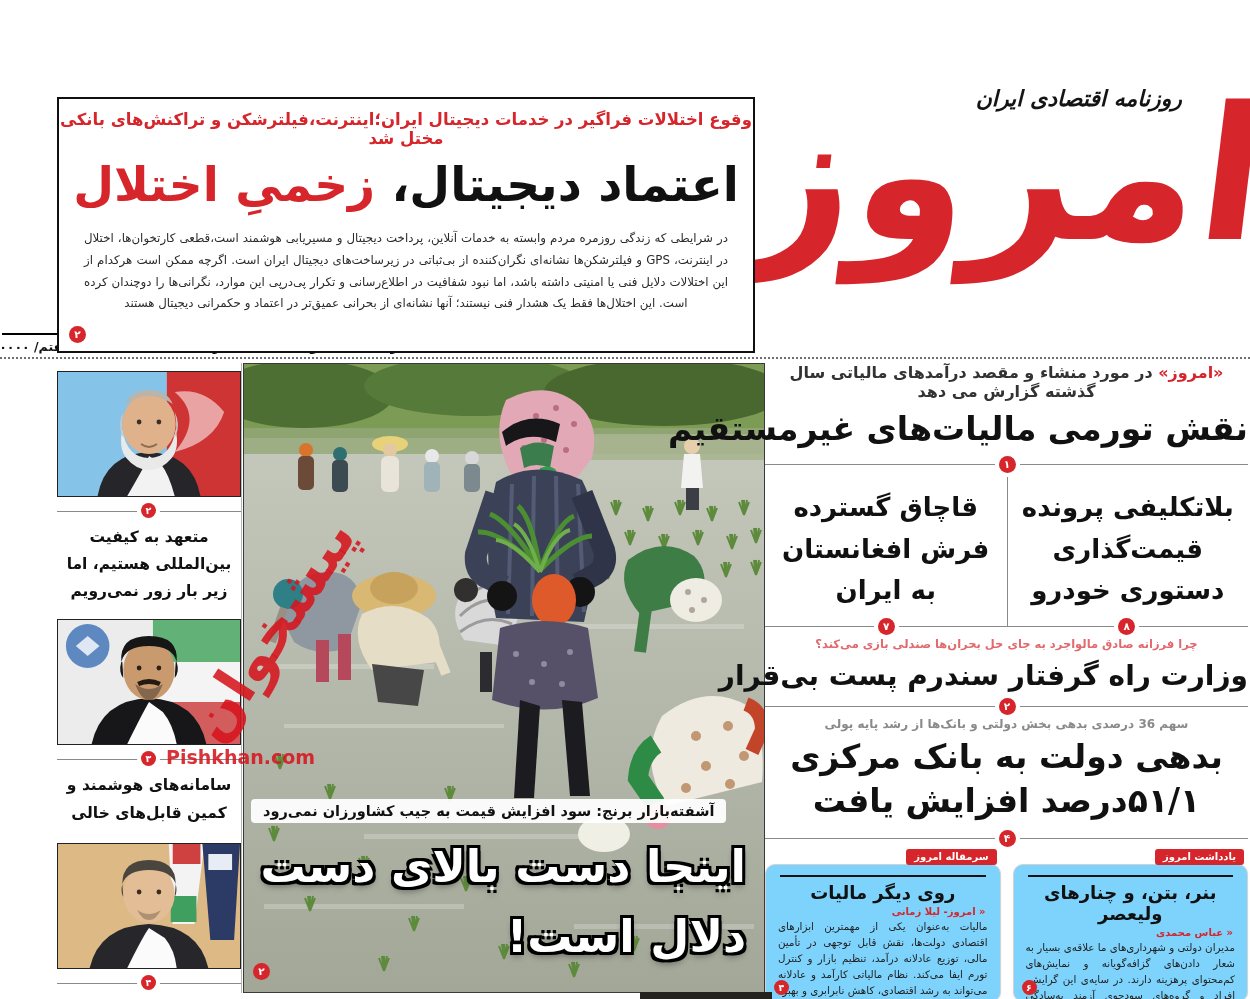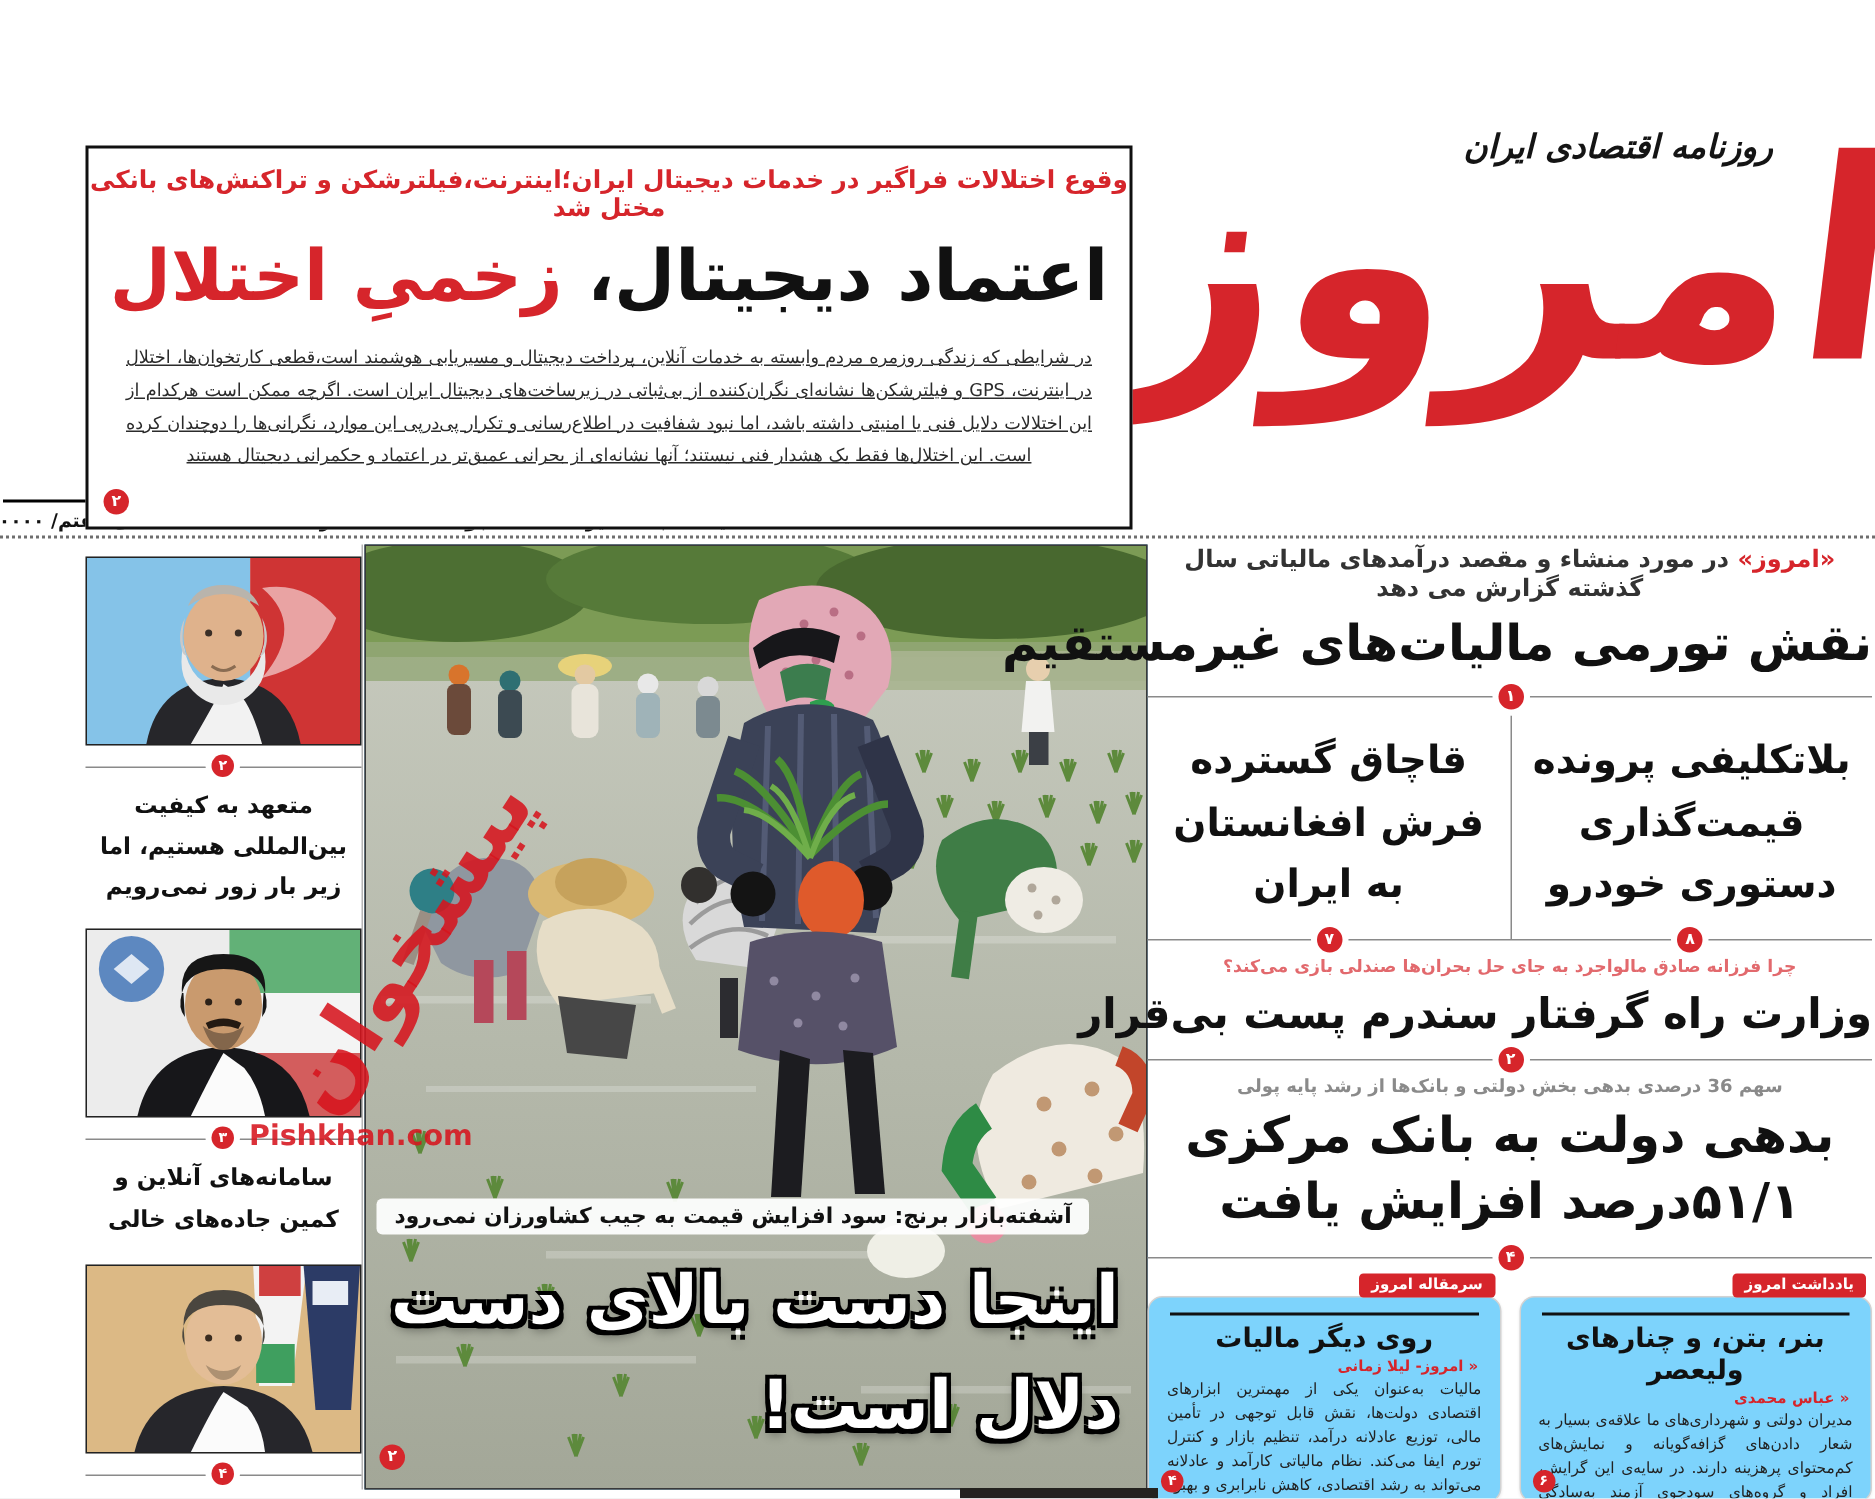--- a/index.html
+++ b/index.html
@@ -19,21 +19,21 @@
   .pgc{display:inline-block;width:17px;height:17px;border-radius:50%;background:var(--red);color:#fff;
        font-size:10.5px;font-weight:bold;line-height:17px;text-align:center;box-shadow:0 0 0 4px #fff;}
   .divline{position:relative;border-top:1px solid #8a8a8a;height:0;}
   .divline .pgc{position:absolute;top:-9px;left:calc(50% - 8px);}
   
   .lead-box{position:absolute;left:57px;top:97px;width:694px;height:252px;border:2px solid #101010;background:#fff;}
   .lead-kicker{margin-top:11px;text-align:center;font-size:16.5px;font-weight:bold;color:var(--red);}
   .lead-headline{margin-top:10px;text-align:center;font-size:47px;font-weight:bold;letter-spacing:-2px;white-space:nowrap;line-height:1.15;}
   .lead-headline .red{color:var(--red);}
   .lead-body{width:644px;margin:16px auto 0;font-size:11.8px;line-height:1.85;color:#2b2b2b;
-       text-align:justify;text-align-last:center;text-decoration:underline;}
+       text-align:justify;text-align-last:center;}
   .lead-box .pgc{position:absolute;left:10px;bottom:8px;box-shadow:none;}
   
   .vline{position:absolute;top:363px;height:630px;width:0;border-left:1px solid #b5b5b5;}
   .right-col{position:absolute;left:765px;top:363px;width:483px;}
   .kick-sm{text-align:center;font-size:16px;font-weight:bold;color:#333;}
   .kick-sm .brand{color:var(--red);}
   .h-xl{text-align:center;font-size:33px;font-weight:bold;letter-spacing:-1.5px;white-space:nowrap;margin-top:8px;}
   .subcols{display:grid;grid-template-columns:1fr 1fr;margin-top:12px;}
   .subcols .sc{padding:10px 6px 14px;text-align:center;font-size:26px;font-weight:bold;line-height:1.6;letter-spacing:-1px;}
   .subcols .sc:first-child{border-left:1px solid #8a8a8a;}
@@ -57,21 +57,21 @@
   .obox .bbody{font-size:10.3px;line-height:1.55;color:#222;text-align:justify;}
   .obox .pgc{position:absolute;left:8px;bottom:6px;box-shadow:none;width:15px;height:15px;line-height:15px;font-size:9.5px;}
   
   .left-col{position:absolute;left:57px;top:363px;width:184px;}
   .pbox{border:1px solid #222;background:#ddd;height:124px;overflow:hidden;}
   .pbox svg{display:block;width:100%;height:100%;}
   .lc-div{position:relative;border-top:1px solid #8a8a8a;margin:14px 0 0;}
   .lc-div .pgc{position:absolute;top:-9px;left:calc(50% - 8px);width:15px;height:15px;line-height:15px;font-size:9.5px;}
   .lc-head{text-align:center;font-size:15.5px;font-weight:bold;line-height:1.75;letter-spacing:-0.5px;margin-top:12px;}
   
-  .photo{position:absolute;left:243px;top:363px;width:520px;height:628px;border:1px solid #3a3a3a;overflow:hidden;background:#0c4a6e;}
+  .photo{position:absolute;left:243px;top:363px;width:520px;height:628px;border:1px solid #3a3a3a;overflow:hidden;background:#14532d;}
   .photo svg{display:block;width:100%;height:100%;}
   .cap-strip{position:absolute;left:7px;top:435px;background:rgba(255,255,255,.93);border-radius:4px;
        padding:4px 12px;font-size:14.5px;font-weight:bold;color:#111;white-space:nowrap;}
   .photo-head{position:absolute;right:18px;left:12px;top:468px;direction:rtl;text-align:right;
        font-size:45px;font-weight:bold;color:#fff;line-height:1.55;letter-spacing:-1px;
        text-shadow:-3px -3px 0 #000,3px -3px 0 #000,-3px 3px 0 #000,3px 3px 0 #000,0 4px 7px rgba(0,0,0,.45);}
   .photo .pgc{position:absolute;left:9px;bottom:12px;box-shadow:none;}
   
   .wm{position:absolute;left:118px;top:568px;width:280px;height:240px;pointer-events:none;z-index:5;}
   .wm .fa{position:absolute;left:28px;top:28px;font-size:58px;font-weight:bold;color:rgba(214,20,30,.88);
@@ -143,21 +143,21 @@
           <path d="M120 42 q3 10 -2 16 l1 -16z" fill="#161616"></path>
         <path d="M78 64 q14 10 28 0 q-6 16 -14 16 q-8 0 -14 -16z" fill="#3e3128" opacity=".5"></path>
         <path d="M80 62 q12 -6 24 0 l-2 4 q-10 -4 -20 0z" fill="#241a12"></path>
         <circle cx="82" cy="48" r="2.4" fill="#2c2118"></circle>
           <circle cx="102" cy="48" r="2.4" fill="#2c2118"></circle>
       </svg>
     </div>
     <div class="lc-div">
         <span class="pgc">۳</span>
       </div>
-    <div class="lc-head">سامانه‌های آنلاین و کمین جاده‌های خالی</div>
+    <div class="lc-head">سامانه‌های هوشمند و کمین قابل‌های خالی</div>
 
     <div style="height:16px"></div>
     <div class="pbox">
       <svg viewBox="0 0 184 124" preserveAspectRatio="none">
         <rect width="184" height="124" fill="#dcb985"></rect>
         <path d="M112 0 h36 l-10 80 h-22z" fill="#f3f3f3"></path>
         <path d="M116 0 h28 v20 h-28z" fill="#cf4040"></path>
           <path d="M114 52 h26 v26 h-26z" fill="#3f9f5f"></path>
         <path d="M146 0 h38 l-6 96 h-24z" fill="#2c3b66"></path>
           <path d="M152 10 h24 v16 h-24z" fill="#e8edf5"></path>

